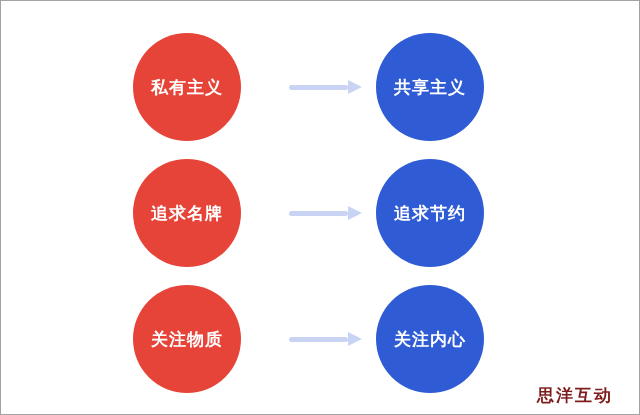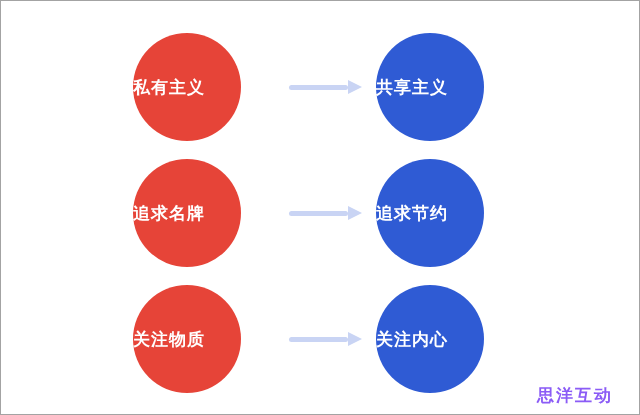--- a/index.html
+++ b/index.html
@@ -28,21 +28,21 @@
   .row-3 { top: 284px; }
 
   .circle {
     position: absolute;
     top: 0;
     width: 108px;
     height: 108px;
     border-radius: 50%;
     display: flex;
     align-items: center;
-    justify-content: flex-start;
+    justify-content: center;
   }
   .circle.before { left: 132px; background: var(--before-color, #e64438); }
   .circle.after  { left: 375px; background: var(--after-color, #2f5bd4); }
   .circle span {
     color: #ffffff;
     font-size: 17px;
     font-weight: 600;
     letter-spacing: 1px;
     white-space: nowrap;
   }
@@ -71,21 +71,21 @@
     border-bottom: 7px solid transparent;
     border-left: 14px solid var(--arrow-color, #c9d4f4);
   }
 
   .watermark {
     position: absolute;
     right: 26px;
     bottom: 9px;
     text-align: center;
     line-height: 1.05;
-    color: #8b5cf6;
+    color: #7f1d1d;
     font-weight: bold;
     text-shadow:
       -1px -1px 0 #ffffff, 1px -1px 0 #ffffff,
       -1px  1px 0 #ffffff, 1px  1px 0 #ffffff,
        0 0 3px #ffffff;
   }
   .watermark .wm-name {
     font-size: 17px;
     letter-spacing: 2px;
   }

